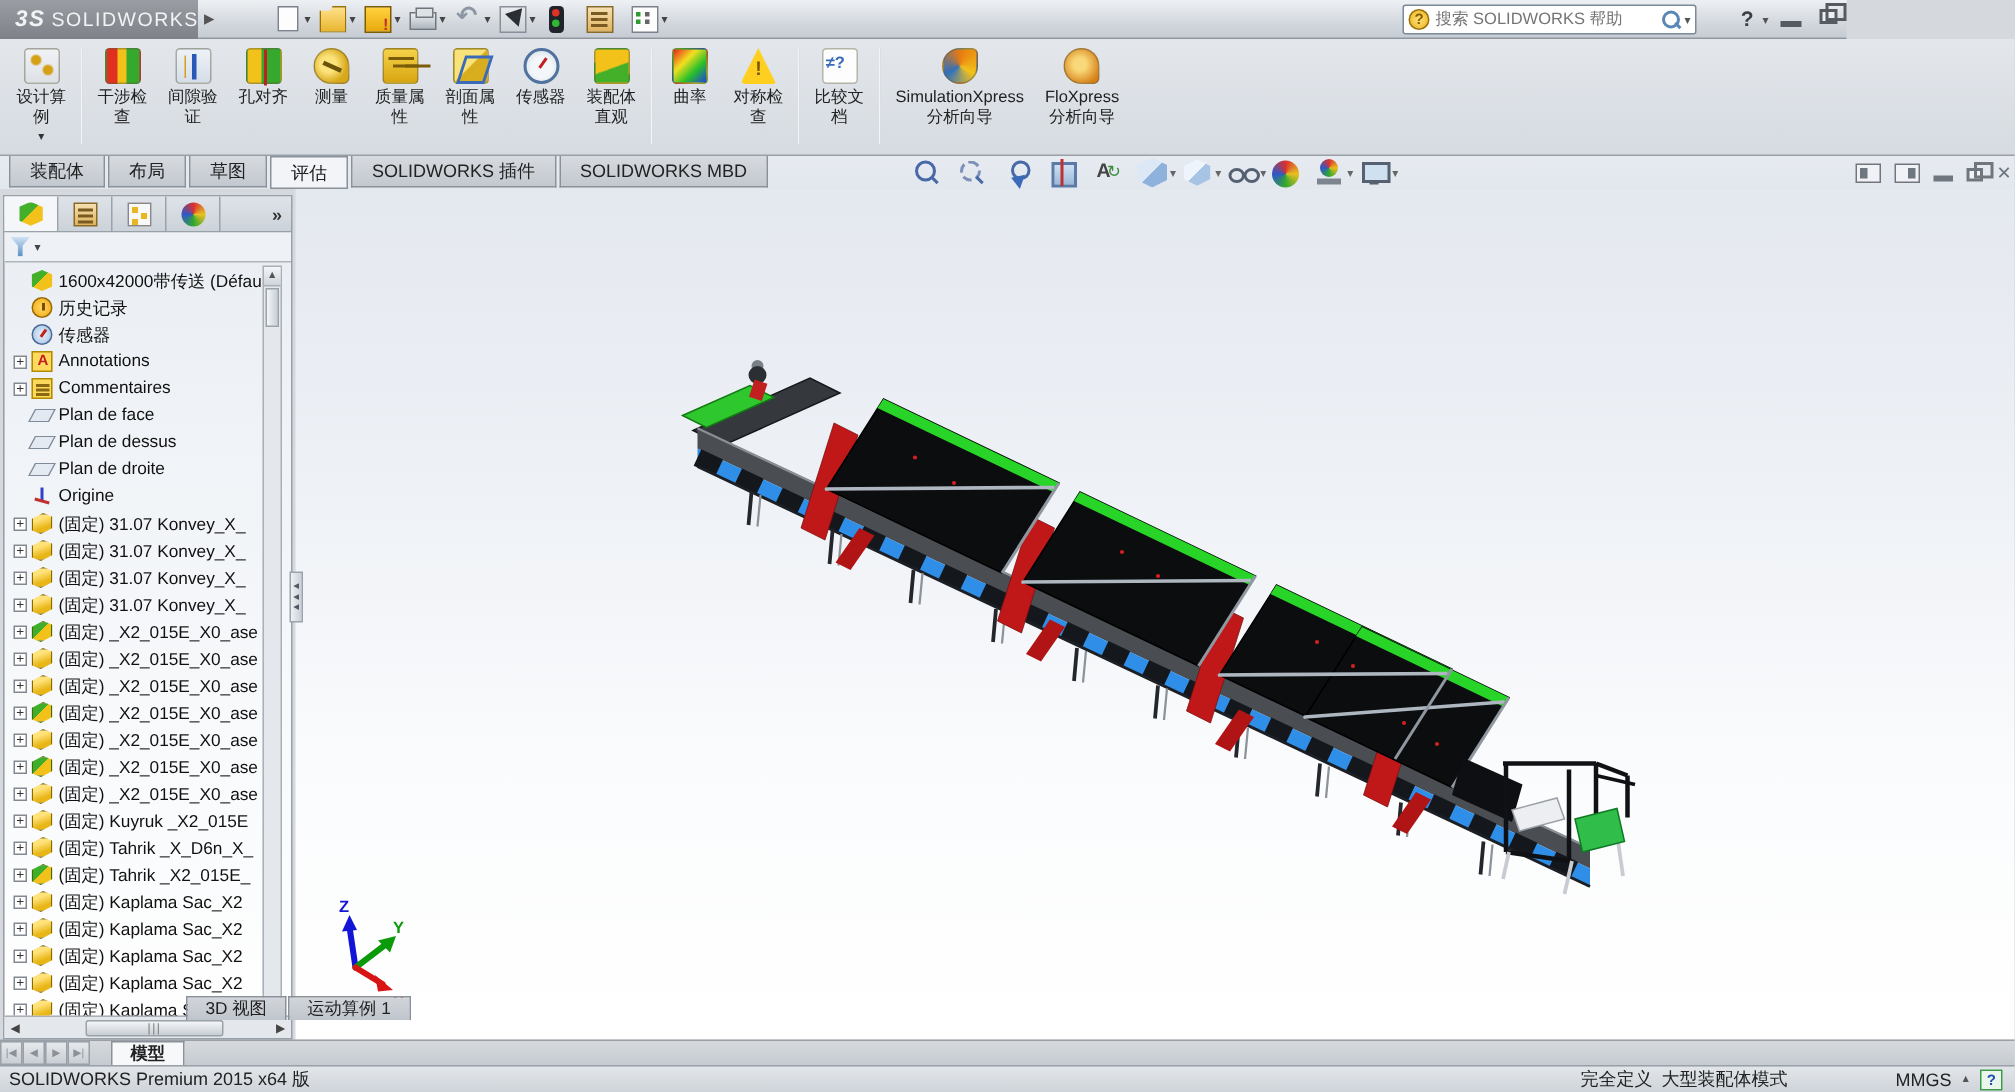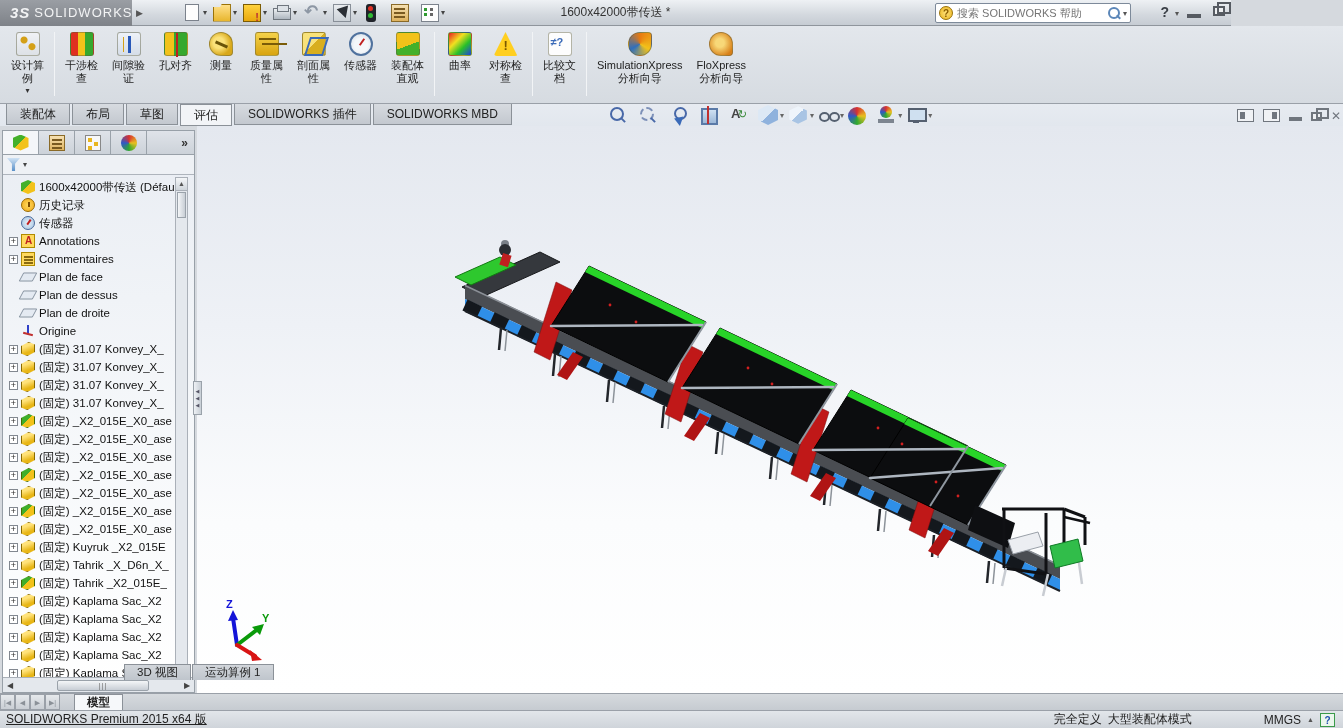--- a/index.html
+++ b/index.html
@@ -173,21 +173,21 @@
 
   
   .doctabs { position:absolute; left:0; top:693px; width:1343px; height:17px; background:linear-gradient(#d6dade,#c6cbd1); border-top:1px solid #9aa0a8; display:flex; align-items:flex-end; }
   .dnav { display:flex; height:16px; }
   .dnavbtn { width:15px; height:16px; border:1px solid #9aa0a8; background:linear-gradient(#e6e9ec,#c9ced4); font-size:7px; color:#8b9198; text-align:center; line-height:15px; }
   .dtab { height:16px; padding:0 12px; font-size:11.5px; color:#222; border:1px solid #8b9198; border-bottom:none; background:linear-gradient(#d2d6db,#bfc5cc); display:flex; align-items:center; margin-right:1px; }
   .dtab.active { background:#f6f8fa; font-weight:bold;margin-top:30px; }
   .dtab:first-of-type { margin-left:14px; }
 
   
-  .statusbar { position:absolute; left:0; top:710px; width:1343px; height:18px; background:linear-gradient(#e2e6ea,#cfd4da); border-top:1px solid #9aa0a8; font-size:12px; color:#222; display:flex; align-items:center;text-decoration:underline; }
+  .statusbar { position:absolute; left:0; top:710px; width:1343px; height:18px; background:linear-gradient(#e2e6ea,#cfd4da); border-top:1px solid #9aa0a8; font-size:12px; color:#222; display:flex; align-items:center; }
   .status-left { margin-left:6px; }
   .status-right { position:absolute; right:8px; display:flex; align-items:center; gap:6px; }
   .status-up { font-size:7px; color:#555; }
   .status-help { width:15px; height:14px; background:#eaf6ec; border:1px solid #3a9a4a; color:#2050b0; font-size:10px; font-weight:bold; text-align:center; line-height:13px; }
 </style>
 </head>
 <body>
 
 <div class="titlebar">
   <div class="brand">
@@ -235,21 +235,20 @@
       <span class="qtbtn">
         <span class="qt qt-props"></span>
         <span class="drop">▾</span>
       </span>
 
       <span class="qtbtn">
         <span class="qt qt-options"></span>
         <span class="drop show">▾</span>
       </span>
     </div>
-  <div class="title-text">1600x42000带传送 *</div>
   <div class="searchwrap">
     <span class="help-bubble">?</span>
     <input class="searchfield" placeholder="搜索 SOLIDWORKS 帮助" style="">
     <span class="search-mag"></span>
     <span class="search-drop">▾</span>
   </div>
   <span class="tb-help">?</span>
   <span class="tb-help-drop">▾</span>
   <span class="tb-min"></span>
   <span class="tb-restore"></span>

